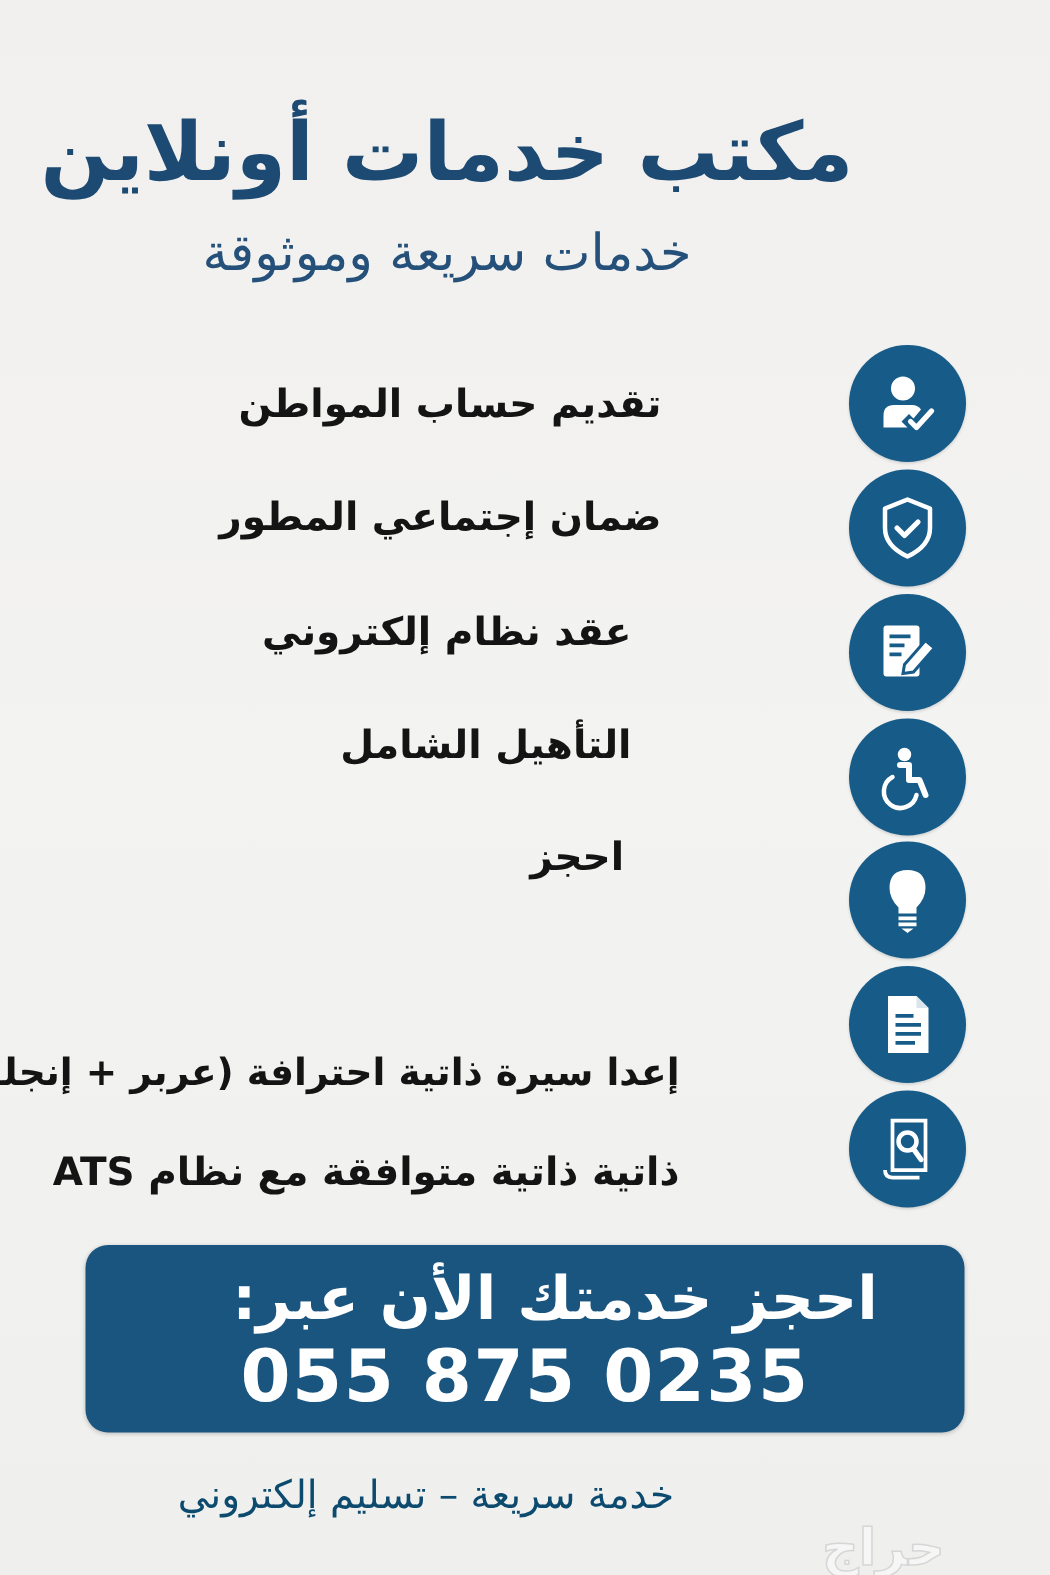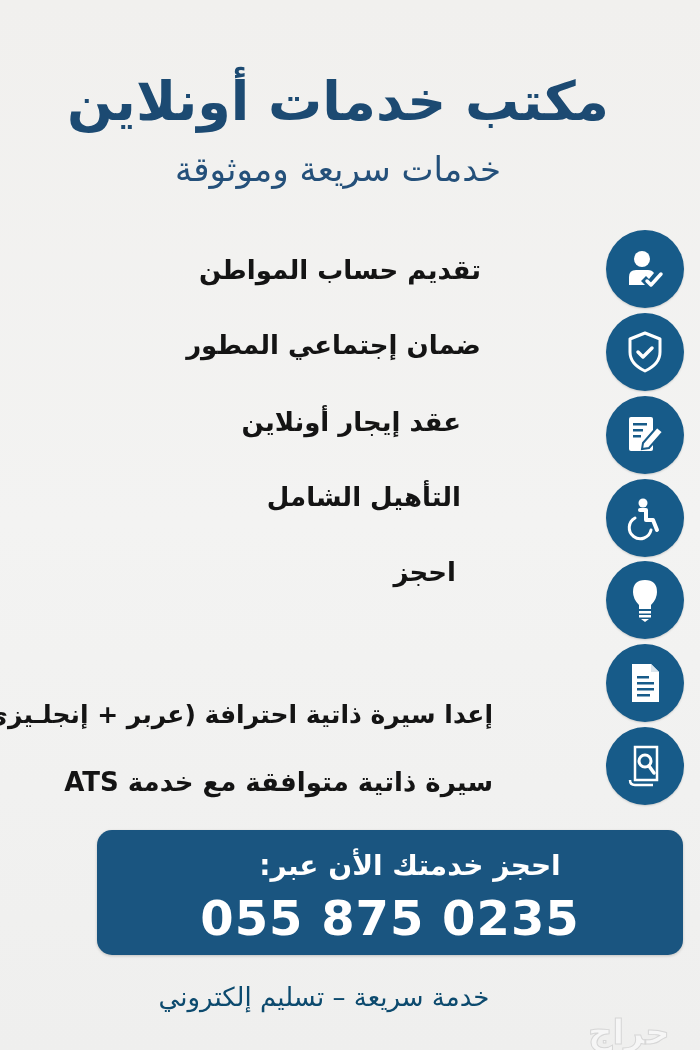--- a/index.html
+++ b/index.html
@@ -2,21 +2,21 @@
 <html><head>
 <meta charset="utf-8">
 <style>
   html, body { margin: 0; padding: 0; }
   body {
     width: 700px; height: 1050px; overflow: hidden;
     background: linear-gradient(180deg, #f1f0ee 0%, #f3f3f2 50%, #efefee 100%);
     font-family: "DejaVu Sans", sans-serif;
     position: relative;
   }
-  .page { position: relative; width: 596px; height: 1050px; margin-left: 40px; }
+  .page { position: relative; width: 596px; height: 1050px; }
   .title {
     position: absolute; left: 0; right: 0; top: 62px;
     text-align: center; direction: rtl;
     font-size: 54px; font-weight: bold; color: #1c4a72;
     line-height: 80px; letter-spacing: 0;
   }
   .subtitle {
     position: absolute; left: 0; right: 0; top: 142px;
     text-align: center; direction: rtl;
     font-size: 34px; color: #24507a; line-height: 54px;
@@ -34,21 +34,21 @@
   }
   .icon svg { width: 48px; height: 48px; }
   .banner {
     position: absolute; left: 57px; top: 830px; width: 586px; height: 125px;
     background: #1a5580; border-radius: 15px;
     box-shadow: 0 1px 3px rgba(0,0,0,0.2);
   }
   .banner-label {
     position: absolute; left: 0; right: 0; top: 14px;
     text-align: center; direction: rtl;
-    font-size: 28px; font-weight: bold; color: #ffffff; line-height: 44px;
+    font-size: 40px; font-weight: bold; color: #ffffff; line-height: 44px;
     padding-left: 40px;
   }
   .banner-phone {
     position: absolute; left: 0; right: 0; top: 60px;
     text-align: center; direction: ltr;
     font-family: "DejaVu Sans", sans-serif;
     font-size: 48px; font-weight: bold; color: #ffffff; line-height: 56px;
     letter-spacing: 1px;
   }
   .footer {
@@ -67,25 +67,25 @@
 </head>
 <body>
 
 <div class="page">
 
   <div class="title">مكتب خدمات أونلاين</div>
   <div class="subtitle">خدمات سريعة وموثوقة</div>
 
   <div class="svc" style="top:250px">تقديم حساب المواطن</div>
   <div class="svc" style="top:325px">ضمان إجتماعي المطور</div>
-  <div class="svc" style="top:402px; right:175px">عقد إيجار أونلاين</div>
+  <div class="svc" style="top:402px; right:175px">عقد نظام إلكتروني</div>
   <div class="svc" style="top:477px; right:175px">التأهيل الشامل</div>
   <div class="svc" style="top:552px; right:180px">احجز</div>
   <div class="svc" style="top:695px; right:143px; font-size:25px">إعدا سيرة ذاتية احترافة (عربر + إنجلـيزي)</div>
-  <div class="svc" style="top:762px; right:143px">سيرة ذاتية متوافقة مع خدمة ATS</div>
+  <div class="svc" style="top:762px; right:143px">ذاتية ذاتية متوافقة مع نظام ATS</div>
 
   <div class="icon" style="top:230px">
     <svg viewBox="0 0 48 48">
       <circle cx="21" cy="14" r="8" fill="#fff"></circle>
       <path d="M8 40 V32 Q8 25 15 25 H27 Q31 25 33 28 L28 34 L25 31 L20 36 L24 40 Z" fill="#fff"></path>
       <path d="M26 36 L30 40 L40 29" stroke="#fff" stroke-width="3.5" fill="none" stroke-linecap="round" stroke-linejoin="round"></path>
     </svg>
   </div>
   <div class="icon" style="top:313px">
     <svg viewBox="0 0 48 48">

